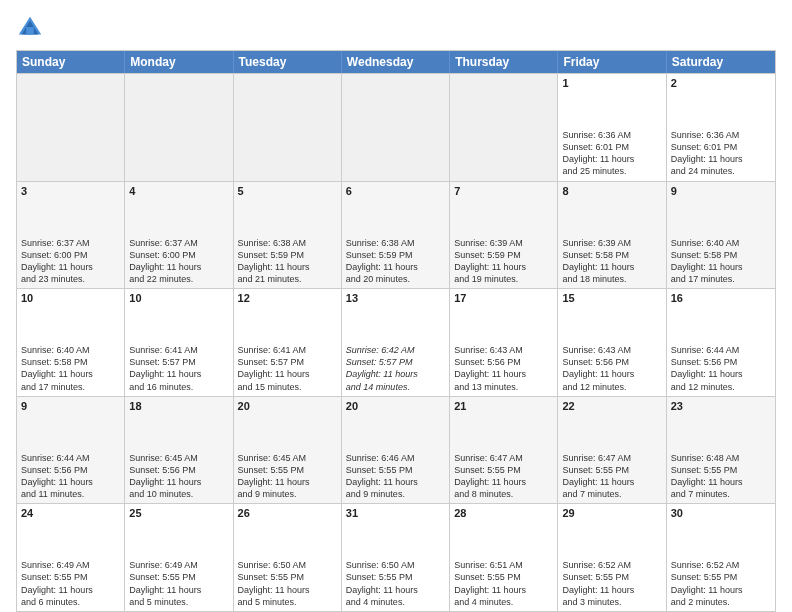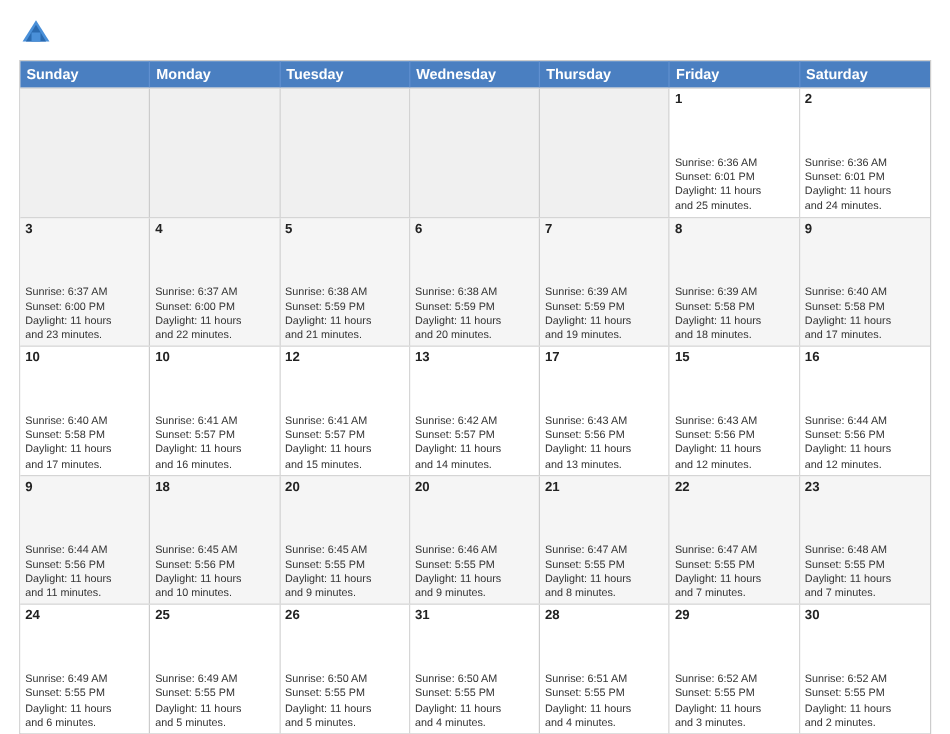--- a/index.html
+++ b/index.html
@@ -244,21 +244,21 @@
           </div>
           <div class="cal-cell">
             <span class="day-num">12</span>
             <div class="info" style="white-space: pre-line;">Sunrise: 6:41 AM
 Sunset: 5:57 PM
 Daylight: 11 hours
 and 15 minutes.</div>
           </div>
           <div class="cal-cell">
             <span class="day-num">13</span>
-            <div class="info" style="white-space: pre-line;">Sunrise: 6:42 AM
+            <div class="info" style="white-space: pre-line; font-style: italic;">Sunrise: 6:42 AM
 Sunset: 5:57 PM
 Daylight: 11 hours
 and 14 minutes.</div>
           </div>
           <div class="cal-cell">
             <span class="day-num">17</span>
             <div class="info" style="white-space: pre-line;">Sunrise: 6:43 AM
 Sunset: 5:56 PM
 Daylight: 11 hours
 and 13 minutes.</div>

